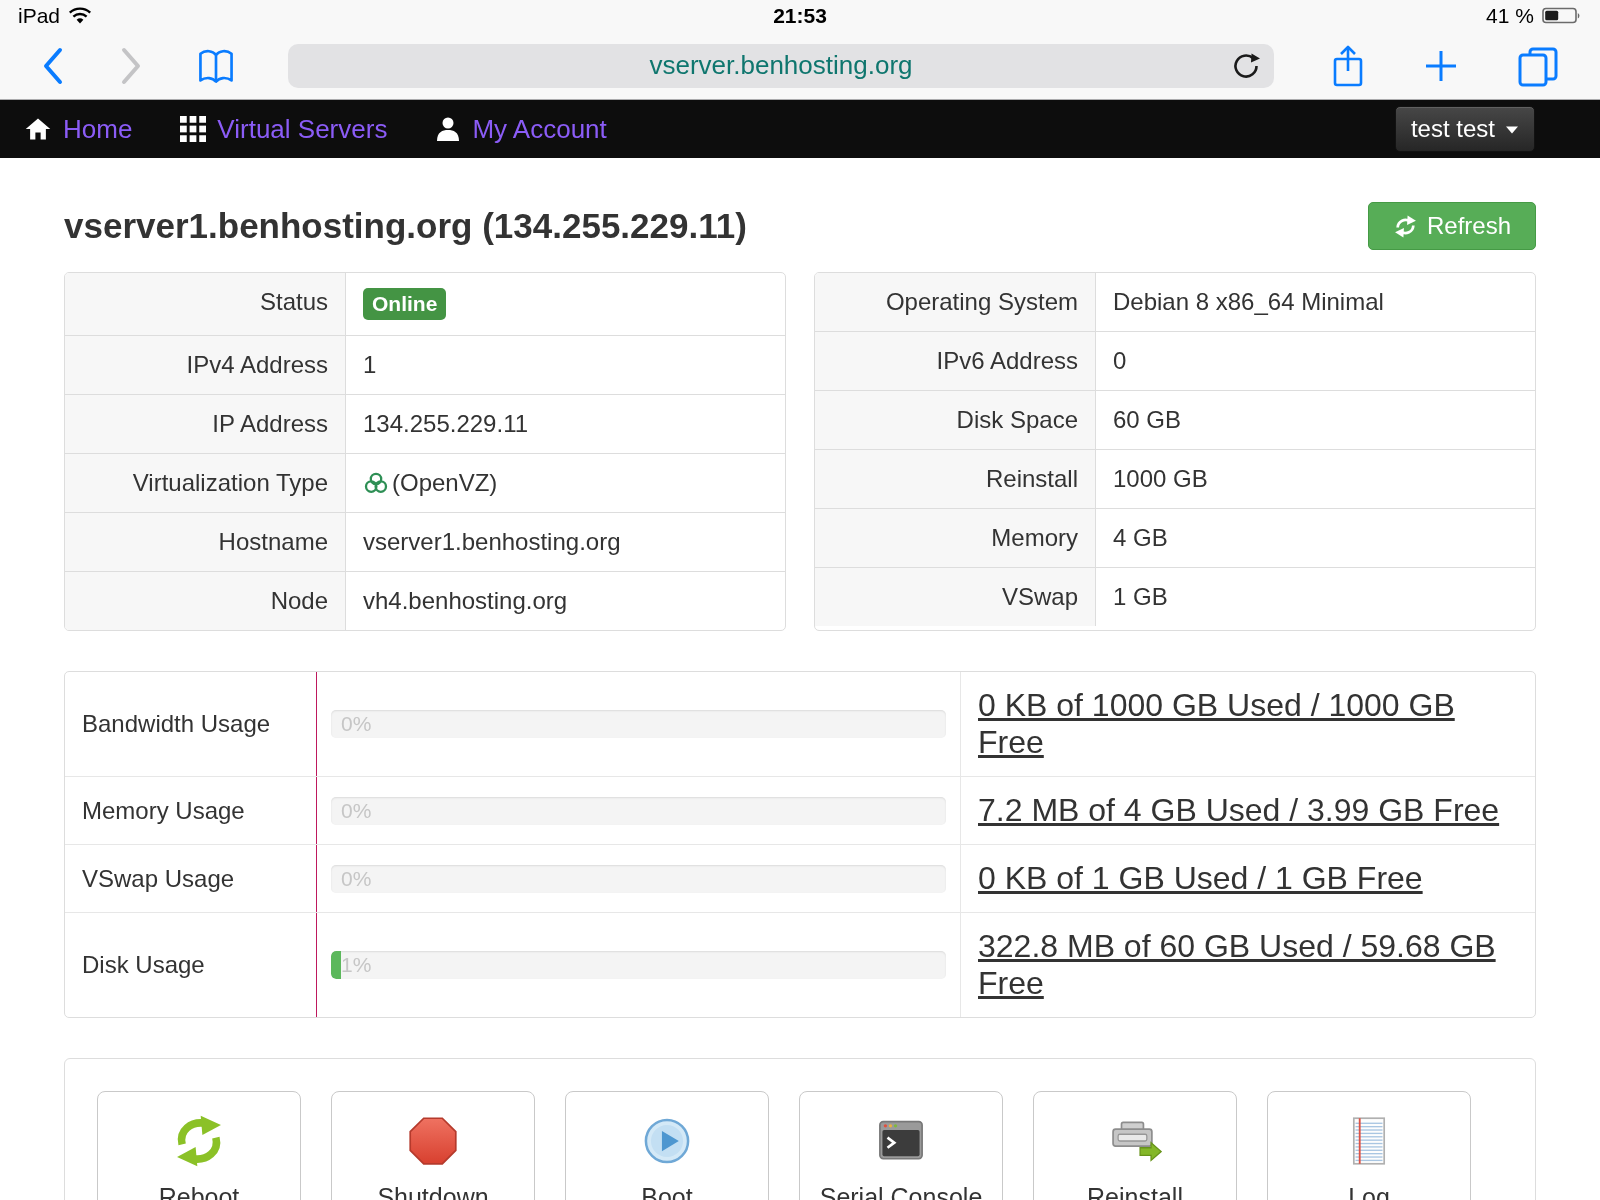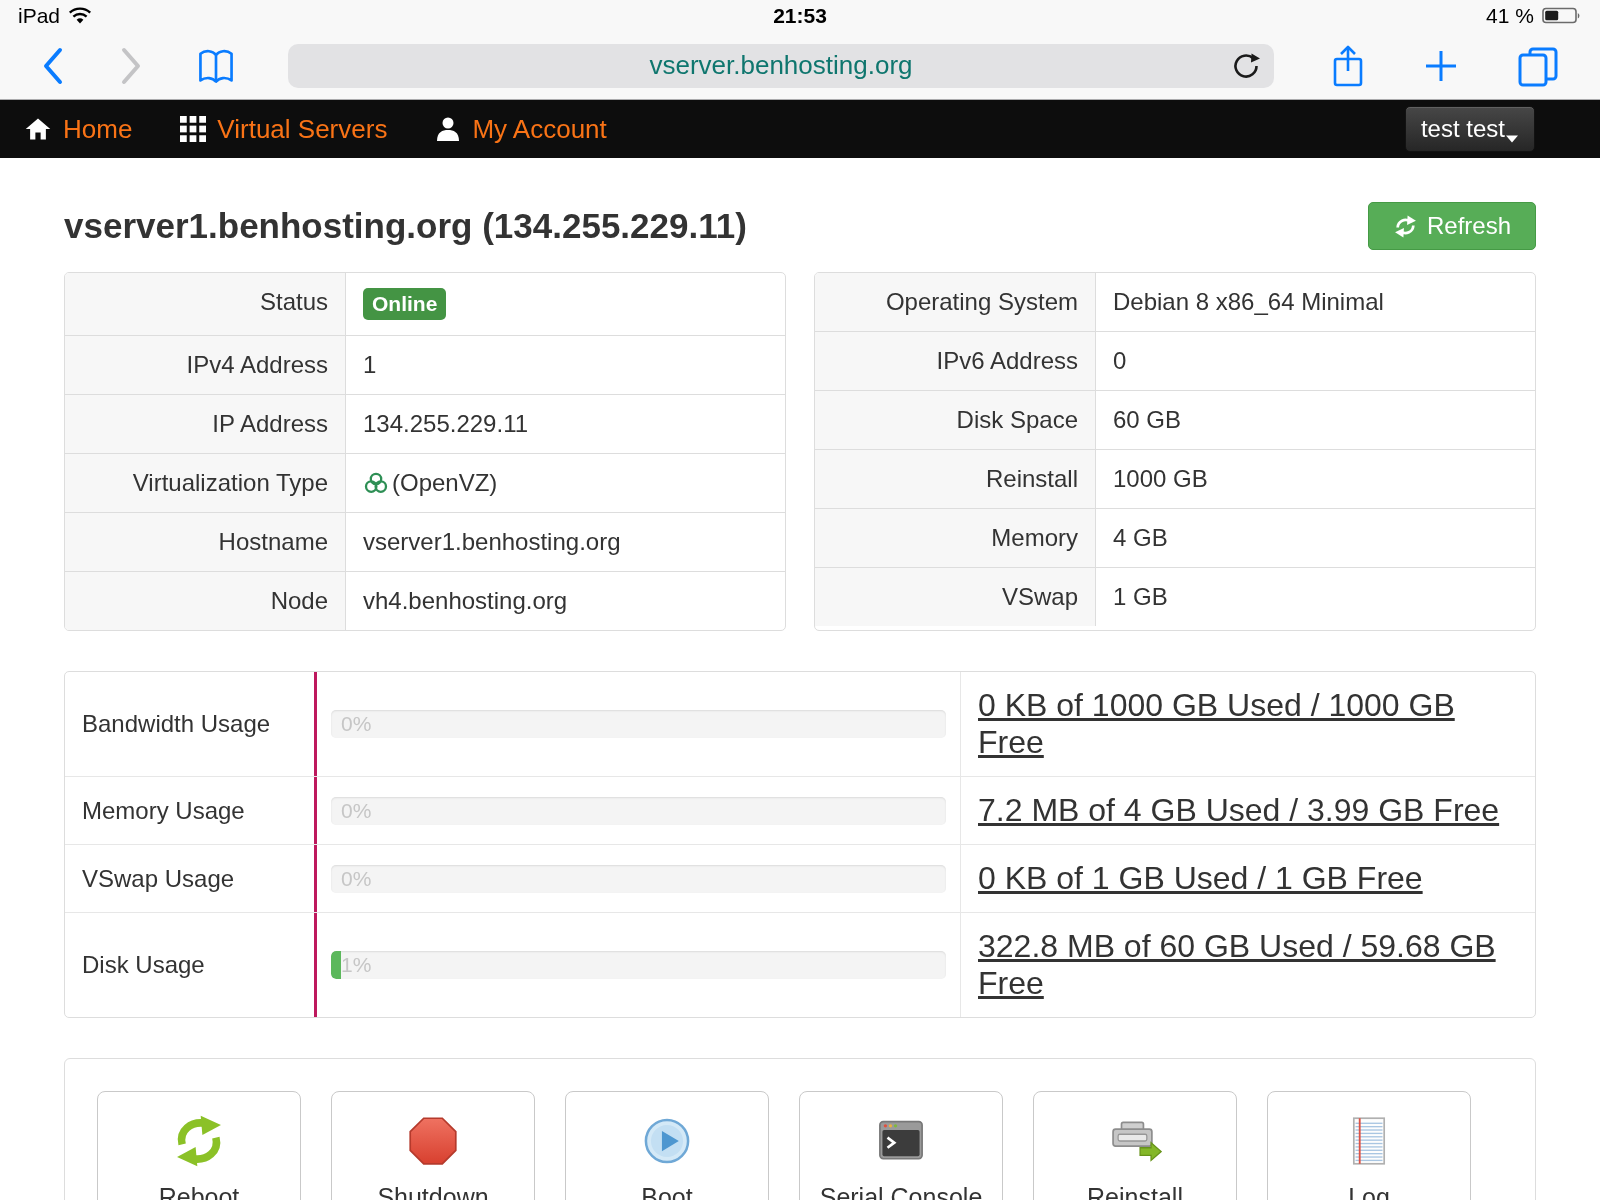--- a/index.html
+++ b/index.html
@@ -21,22 +21,22 @@
               display:flex; align-items:center; justify-content:center; font-size:26px; color:#0f766e; }
   .reload { position:absolute; right:13px; top:7px; }
   .tb-share, .tb-plus, .tb-tabs { margin-left:56px; }
 
   
   .navbar { height:58px; background:#0d0d0d; display:flex; align-items:center; }
   .brand { width:253px; height:100%; background:linear-gradient(180deg,#313131,#1a1a1a);
            color:#989898; font-size:29px; font-weight:300; letter-spacing:.5px;
            display:flex; align-items:center; padding-left:62px; }
   .navlinks { display:flex; height:100%; }
-  .navitem { display:flex; align-items:center; gap:11px; padding:0 24px; color:#f97316; font-size:26px; cursor:pointer; }
-  .userbtn { margin-left:auto; margin-right:65px; display:flex; align-items:flex-end; gap:0;
+  .navitem { display:flex; align-items:center; gap:11px; padding:0 24px; color:#8b5cf6; font-size:26px; cursor:pointer; }
+  .userbtn { margin-left:auto; margin-right:65px; display:flex; align-items:center; gap:10px;
              background:linear-gradient(180deg,#474747,#262626); border:1px solid #121212;
              box-shadow:inset 0 1px 0 rgba(255,255,255,.14); border-radius:5px;
              color:#fff; font-size:24px; padding:8px 15px; cursor:pointer; }
 
   
   .main { padding:0 64px; }
   .titlerow { margin-top:44px; display:flex; align-items:center; justify-content:space-between; }
   h1 { font-size:35px; font-weight:bold; color:#333; }
   .refreshbtn { display:flex; align-items:center; gap:9px; background:#57ad57; border:1px solid #459a45;
                 border-radius:5px; color:#fff; font-size:24px; padding:9px 24px; cursor:pointer; }
@@ -48,21 +48,21 @@
   .ilabel { width:281px; background:#f7f7f7; border-right:1px solid #ddd; padding:15px 17px;
             text-align:right; font-size:24px; }
   .ival { flex:1; padding:15px 17px; font-size:24px; display:flex; align-items:center; gap:2px; }
   .badge { background:#449444; color:#fff; font-weight:bold; font-size:21px; padding:4px 9px; border-radius:5px; }
   .vzicon { margin-right:1px; display:flex; }
 
   
   .usagetable { margin-top:40px; border:1px solid #ddd; border-radius:5px; overflow:hidden; background:#fff; }
   .urow { display:flex; align-items:stretch; border-top:1px solid #e7e7e7; }
   .urow:first-child { border-top:none; }
-  .ulabel { width:252px; padding:15px 17px; font-size:24px; border-right:3px solid #be185d; display:flex; align-items:center; }
+  .ulabel { width:252px; padding:15px 17px; font-size:24px; border-right:1px solid #be185d; display:flex; align-items:center; }
   .ubar { width:644px; border-right:1px solid #e7e7e7; padding:14px; display:flex; align-items:center; }
   .pbar { position:relative; width:100%; height:28px; background:#f4f4f4; border-radius:5px;
           box-shadow:inset 0 1px 2px rgba(0,0,0,.1); overflow:hidden; }
   .pfill { position:absolute; left:0; top:0; bottom:0; background:#5cb85c; border-radius:5px 0 0 5px; }
   .plabel { position:absolute; left:10px; top:0; bottom:0; display:flex; align-items:center; font-size:21px; color:#c6c6c6; }
   .utext { flex:1; padding:15px 17px; font-size:32px; display:flex; align-items:center;text-decoration:underline; }
 
   
   .actions { margin-top:40px; border:1px solid #ddd; border-radius:6px; padding:32px;
              display:flex; flex-direction:column; gap:60px; background:#fff; }

